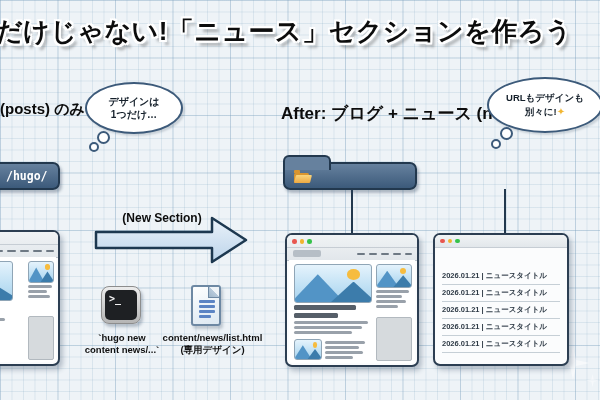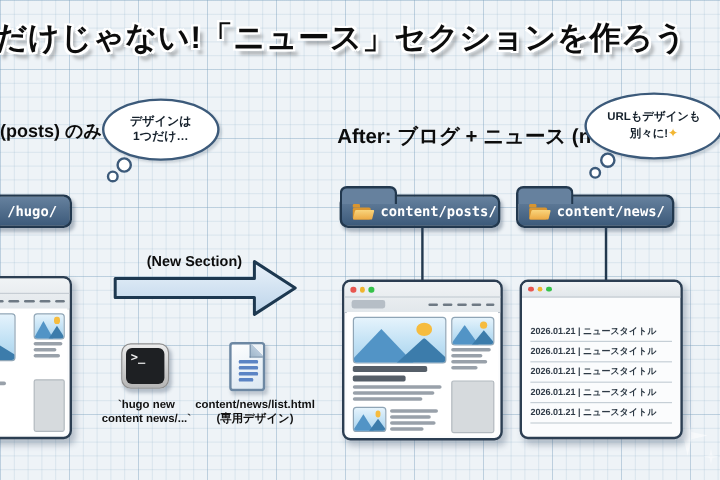--- a/index.html
+++ b/index.html
@@ -164,28 +164,20 @@
     </span>
   </div>
   <div class="abs bcirc" style="left:500px;top:127px;width:9px;height:9px;"></div>
   <div class="abs bcirc" style="left:491px;top:139px;width:6px;height:6px;"></div>
 
   <div class="abs folder-tab tabbed" style="left:283px;top:162px;width:134px;">
     <span class="folder-icon">
         <span class="back"></span>
         <span class="front"></span>
       </span>
-    <span>content/posts/</span>
-  </div>
-  <div class="abs folder-tab tabbed" style="left:430px;top:162px;width:132px;">
-    <span class="folder-icon">
-        <span class="back"></span>
-        <span class="front"></span>
-      </span>
-    <span>content/news/</span>
   </div>
 
   <div class="abs connector" style="left:351px;top:189px;height:46px;"></div>
   <div class="abs connector" style="left:504px;top:189px;height:46px;"></div>
 
   <div class="abs window" style="left:285px;top:233px;width:130px;height:130px;">
     <div class="chrome">
       <div class="dots">
         <div class="dot r"></div>
         <div class="dot y"></div>

